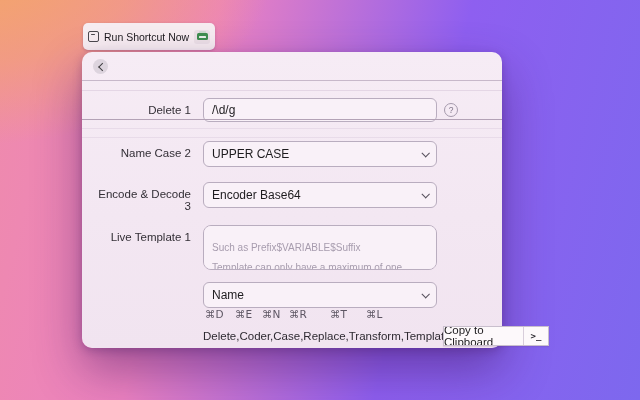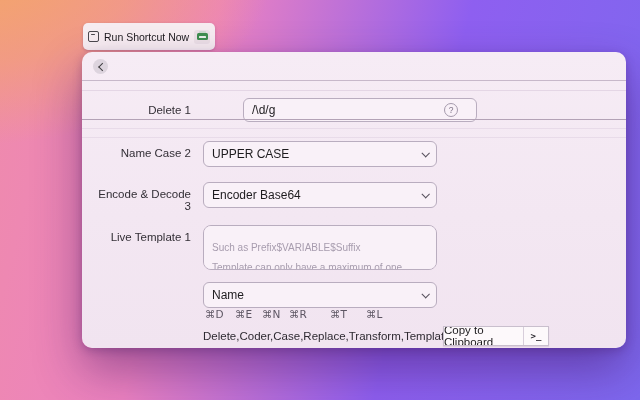--- a/index.html
+++ b/index.html
@@ -25,21 +25,21 @@
   }
   .win-ic{width:9px;height:9px;border:1.1px solid #4b484d;border-radius:2px;position:relative;flex:0 0 auto;}
   .win-ic::after{content:"";position:absolute;left:1.5px;top:1.5px;width:4px;height:1.5px;background:#4b484d;border-radius:1px;}
   .printer-wrap{width:16px;height:14px;background:#ece0e6;border-radius:3px;display:flex;align-items:center;justify-content:center;flex:0 0 auto;}
   .printer{width:11px;height:7px;background:#3e8e4f;border-radius:1.5px;position:relative;}
   .printer::before{content:"";position:absolute;left:2px;top:-2px;width:7px;height:2px;background:#cfd8cf;border-radius:1px 1px 0 0;}
   .printer::after{content:"";position:absolute;left:2px;top:2.5px;width:7px;height:2px;background:#e9f0e9;border-radius:0.5px;}
 
   
   .window{
-    position:absolute;left:82px;top:52px;width:544px;height:296px;
+    position:absolute;left:82px;top:52px;width:420px;height:296px;
     background:linear-gradient(180deg,#f6ecf5 0%,#f3e7f2 55%,#f1e4f0 100%);
     border-radius:10px;
     box-shadow:0 22px 48px rgba(60,18,92,0.45), 0 3px 10px rgba(60,18,92,0.28);
   }
   .back-btn{
     position:absolute;left:11px;top:7px;width:15px;height:15px;border-radius:50%;
     background:#ddd4de;display:flex;align-items:center;justify-content:center;cursor:default;
   }
   .chev-left{width:5px;height:5px;border-left:1.5px solid #3f3c41;border-bottom:1.5px solid #3f3c41;transform:rotate(45deg) translate(1px,-1px);}
   .divider{position:absolute;left:0;right:0;height:1px;}
@@ -52,21 +52,21 @@
   .flabel{
     position:absolute;left:16px;width:93px;text-align:right;
     font-size:11.5px;color:#332f36;line-height:12px;
   }
   .ctrl{
     position:absolute;left:121px;width:234px;height:24px;box-sizing:border-box;
     background:#f9f1f8;border:1px solid #b9adbf;border-radius:6px;
   }
   .input{
     font-family:"Liberation Sans","DejaVu Sans",sans-serif;
-    font-size:12px;color:#1d1b1e;padding:0 8px;outline:none;margin-left:40px;
+    font-size:12px;color:#1d1b1e;padding:0 8px;outline:none;
   }
   .select{display:flex;align-items:center;padding:12px 8px;cursor:default;font-size:12px;color:#1d1b1e;}
   .select .val{flex:1;}
   .chev-down{width:5px;height:5px;border-right:1.5px solid #57515d;border-bottom:1.5px solid #57515d;transform:rotate(45deg) translateY(-1px);flex:0 0 auto;}
   .help{
     position:absolute;left:362px;top:51px;width:14px;height:14px;border-radius:50%;
     border:1.2px solid #a59aac;box-sizing:border-box;color:#7d7386;
     font-size:8.5px;display:flex;align-items:center;justify-content:center;cursor:default;
   }
   .textarea{

